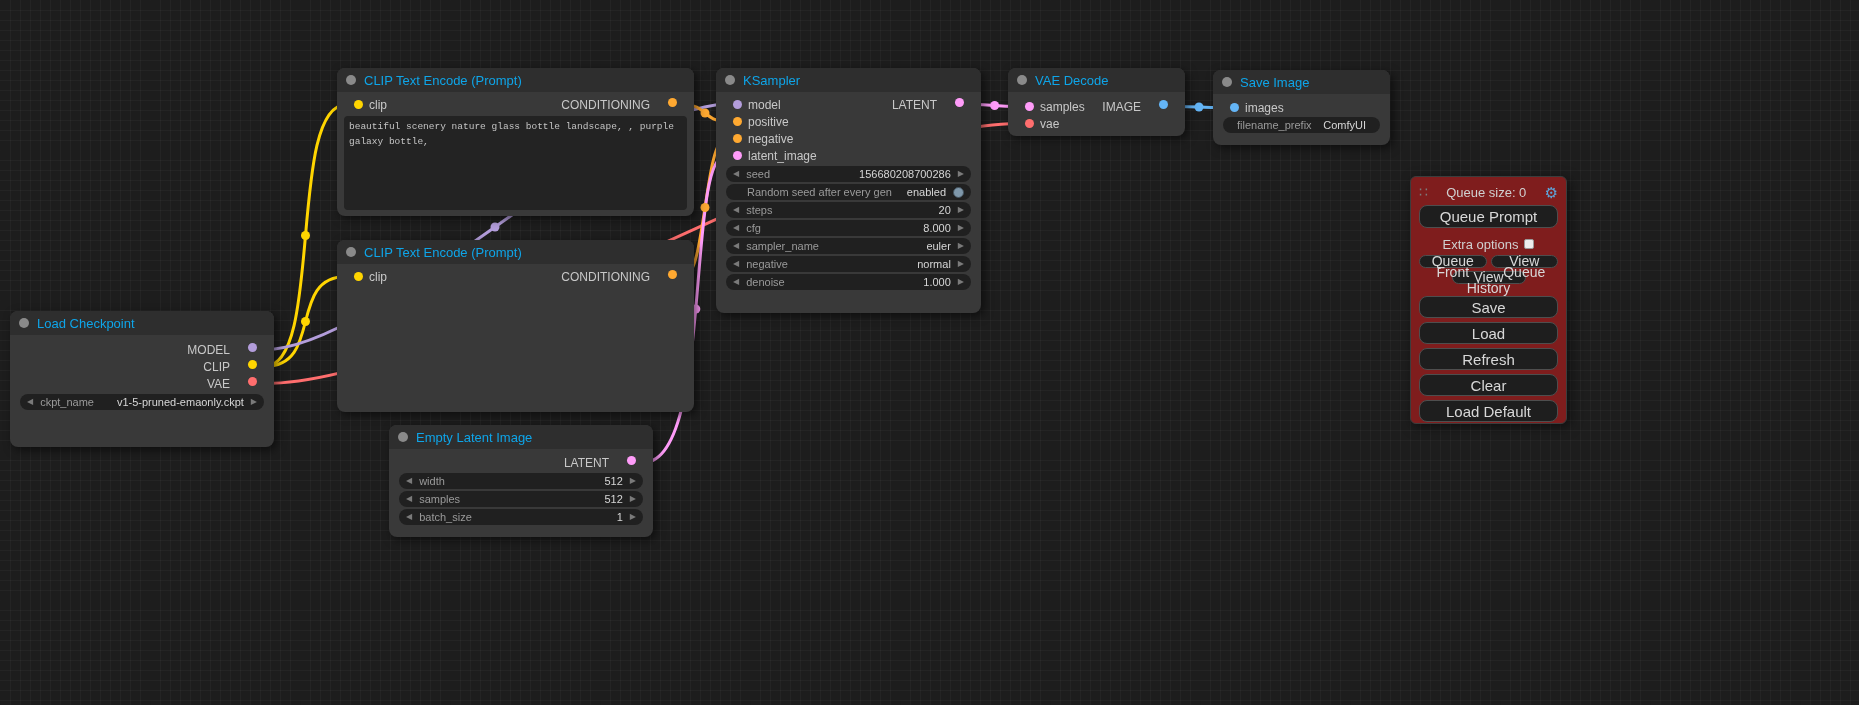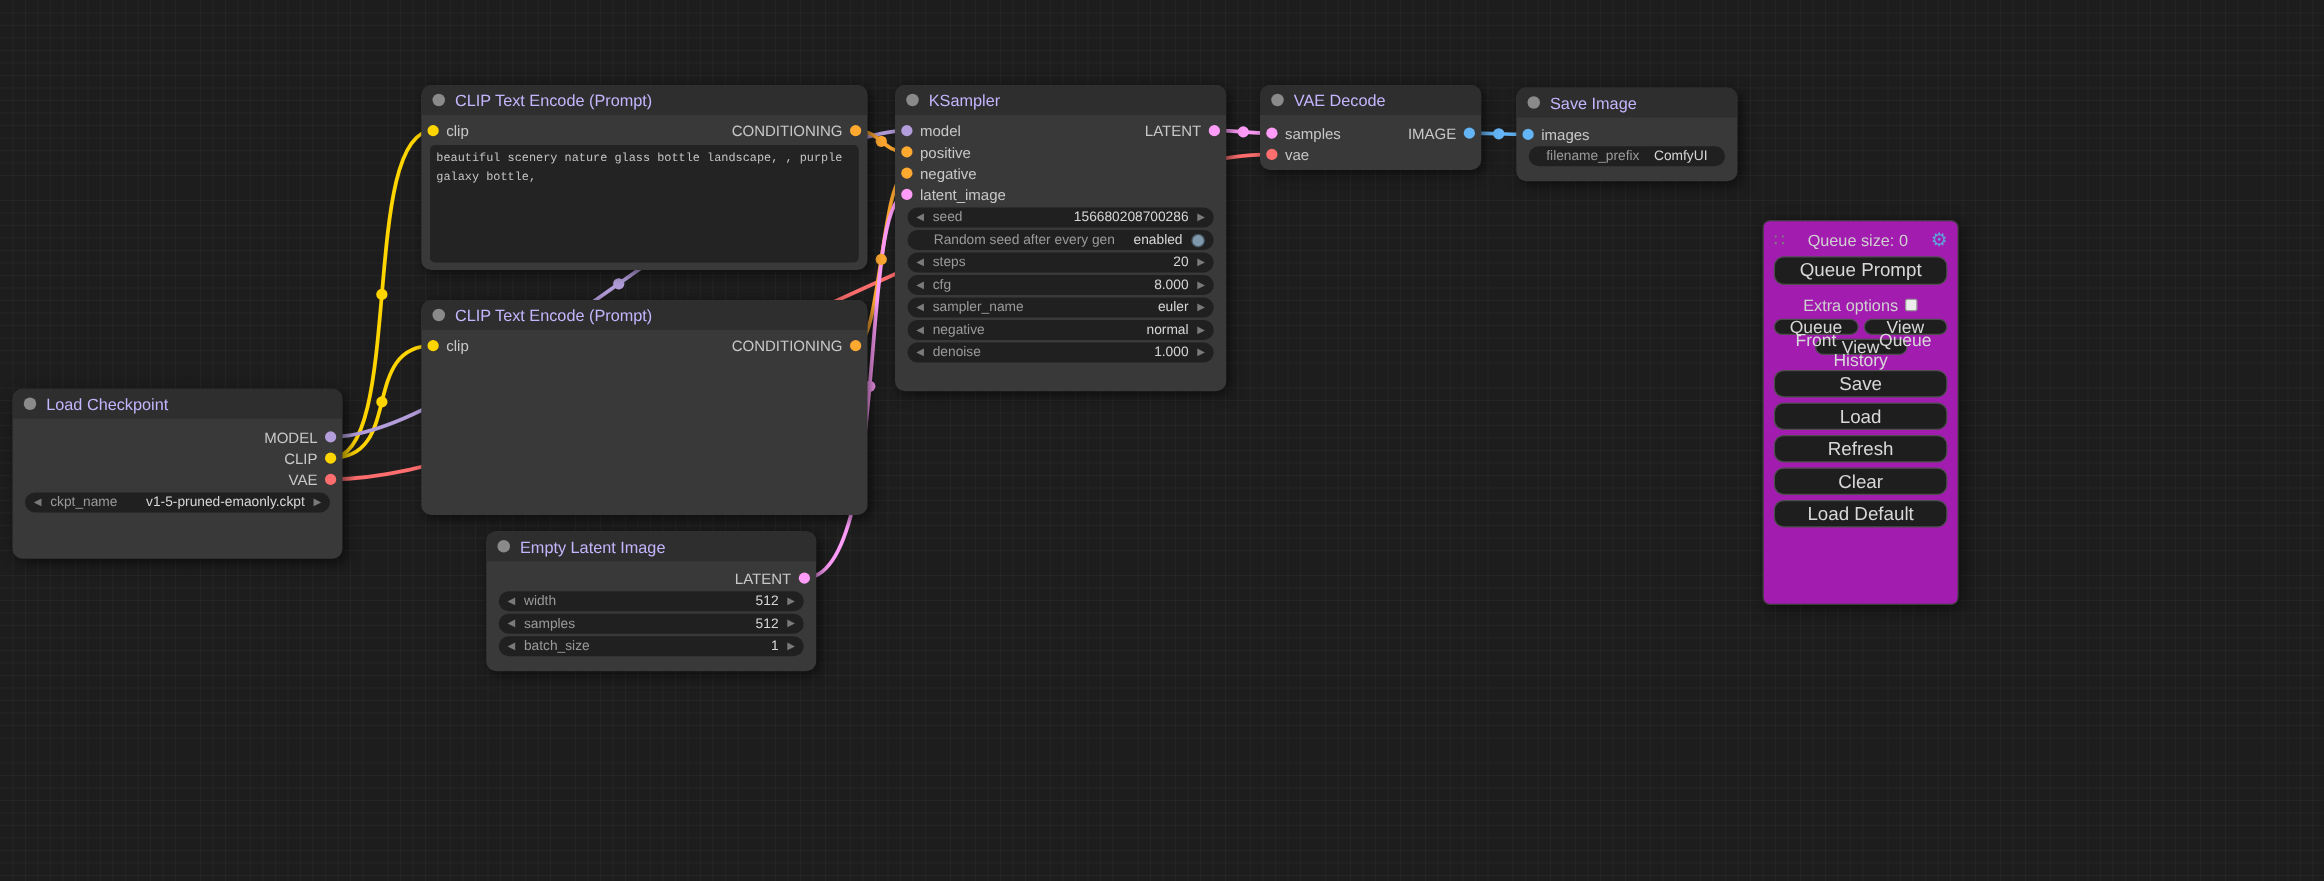--- a/index.html
+++ b/index.html
@@ -19,27 +19,27 @@
     background-size:10px 10px,10px 10px,150px 150px,150px 150px;
   }
   .wires{position:absolute;top:0;left:0;z-index:1;}
   .wire{fill:none;stroke-width:3;stroke-linecap:round;}
   .node{
     position:absolute;z-index:2;background:#393939;border-radius:8px;
     box-shadow:3px 3px 10px rgba(0,0,0,0.55);overflow:hidden;
   }
   .node-header{height:24px;background:#2e2e2e;display:flex;align-items:center;padding:0 9px;gap:8px;}
   .title-dot{width:10px;height:10px;border-radius:50%;flex:none;}
-  .node-title{font-size:13px;color:#c4b5fd;white-space:nowrap;}
+  .node-title{font-size:13px;color:#0ea5e9;white-space:nowrap;}
   .slots{padding-top:4px;}
   .slots.p5{padding-top:5px;}
   .slots.p6{padding-top:6px;}
-  .slot-row{height:17px;display:flex;align-items:center;padding:0 5px;}
+  .slot-row{height:17px;display:flex;align-items:center;padding:0 17px;}
   .slot-in{display:flex;align-items:center;gap:6px;}
-  .slot-out{display:flex;align-items:center;gap:6px;margin-left:auto;}
+  .slot-out{display:flex;gap:18px;margin-left:auto;}
   .slot-dot{width:9px;height:9px;border-radius:50%;flex:none;}
   .slot-label{font-size:12px;color:#c8c8c8;white-space:nowrap;}
   .widget{
     height:16px;margin:2px 10px;background:#202020;border-radius:8px;
     display:flex;align-items:center;padding:0 7px;font-size:11px;
   }
   .widget .arr{color:#7a7a7a;font-size:8px;line-height:1;flex:none;cursor:pointer;}
   .arr-left::before{content:"◀";}
   .arr-right::before{content:"▶";}
   .widget .wlabel{color:#9a9a9a;margin-left:7px;flex:1;white-space:nowrap;overflow:hidden;}
@@ -47,22 +47,22 @@
   .widget.no-arrows .wlabel{margin-left:14px;}
   .toggle-dot{width:11px;height:11px;border-radius:50%;flex:none;border:1px solid #44535e;cursor:pointer;}
   .prompt-text{
     display:block;margin:3px 7px;width:calc(100% - 14px);
     background:#232323;border:none;border-radius:4px;outline:none;resize:none;
     color:#c4c4c4;font-family:"Liberation Mono","DejaVu Sans Mono",monospace;
     font-size:9.5px;line-height:1.55;padding:4px 5px;
   }
   
   .menu{
-    position:absolute;left:1410px;top:176px;width:157px;height:308px;z-index:3;
-    background:#a21caf;border:1px solid #3c3c3c;border-radius:6px;
+    position:absolute;left:1410px;top:176px;width:157px;height:248px;z-index:3;
+    background:#7f1d1d;border:1px solid #3c3c3c;border-radius:6px;
     box-shadow:3px 3px 12px rgba(0,0,0,0.5);padding:6px 8px;
   }
   .menu-header{display:flex;align-items:center;height:18px;margin-bottom:4px;}
   .drag-handle{color:#7d7d7d;font-size:14px;cursor:move;line-height:1;}
   .drag-handle::before{content:"∷";}
   .queue-size{flex:1;text-align:center;color:#d0d0d0;font-size:13px;}
   .gear-icon{font-size:15px;line-height:1;cursor:pointer;}
   .gear-icon::before{content:"⚙";}
   .btn{
     display:block;width:100%;background:#1e1e1e;border:1px solid #4e4e4e;border-radius:8px;

